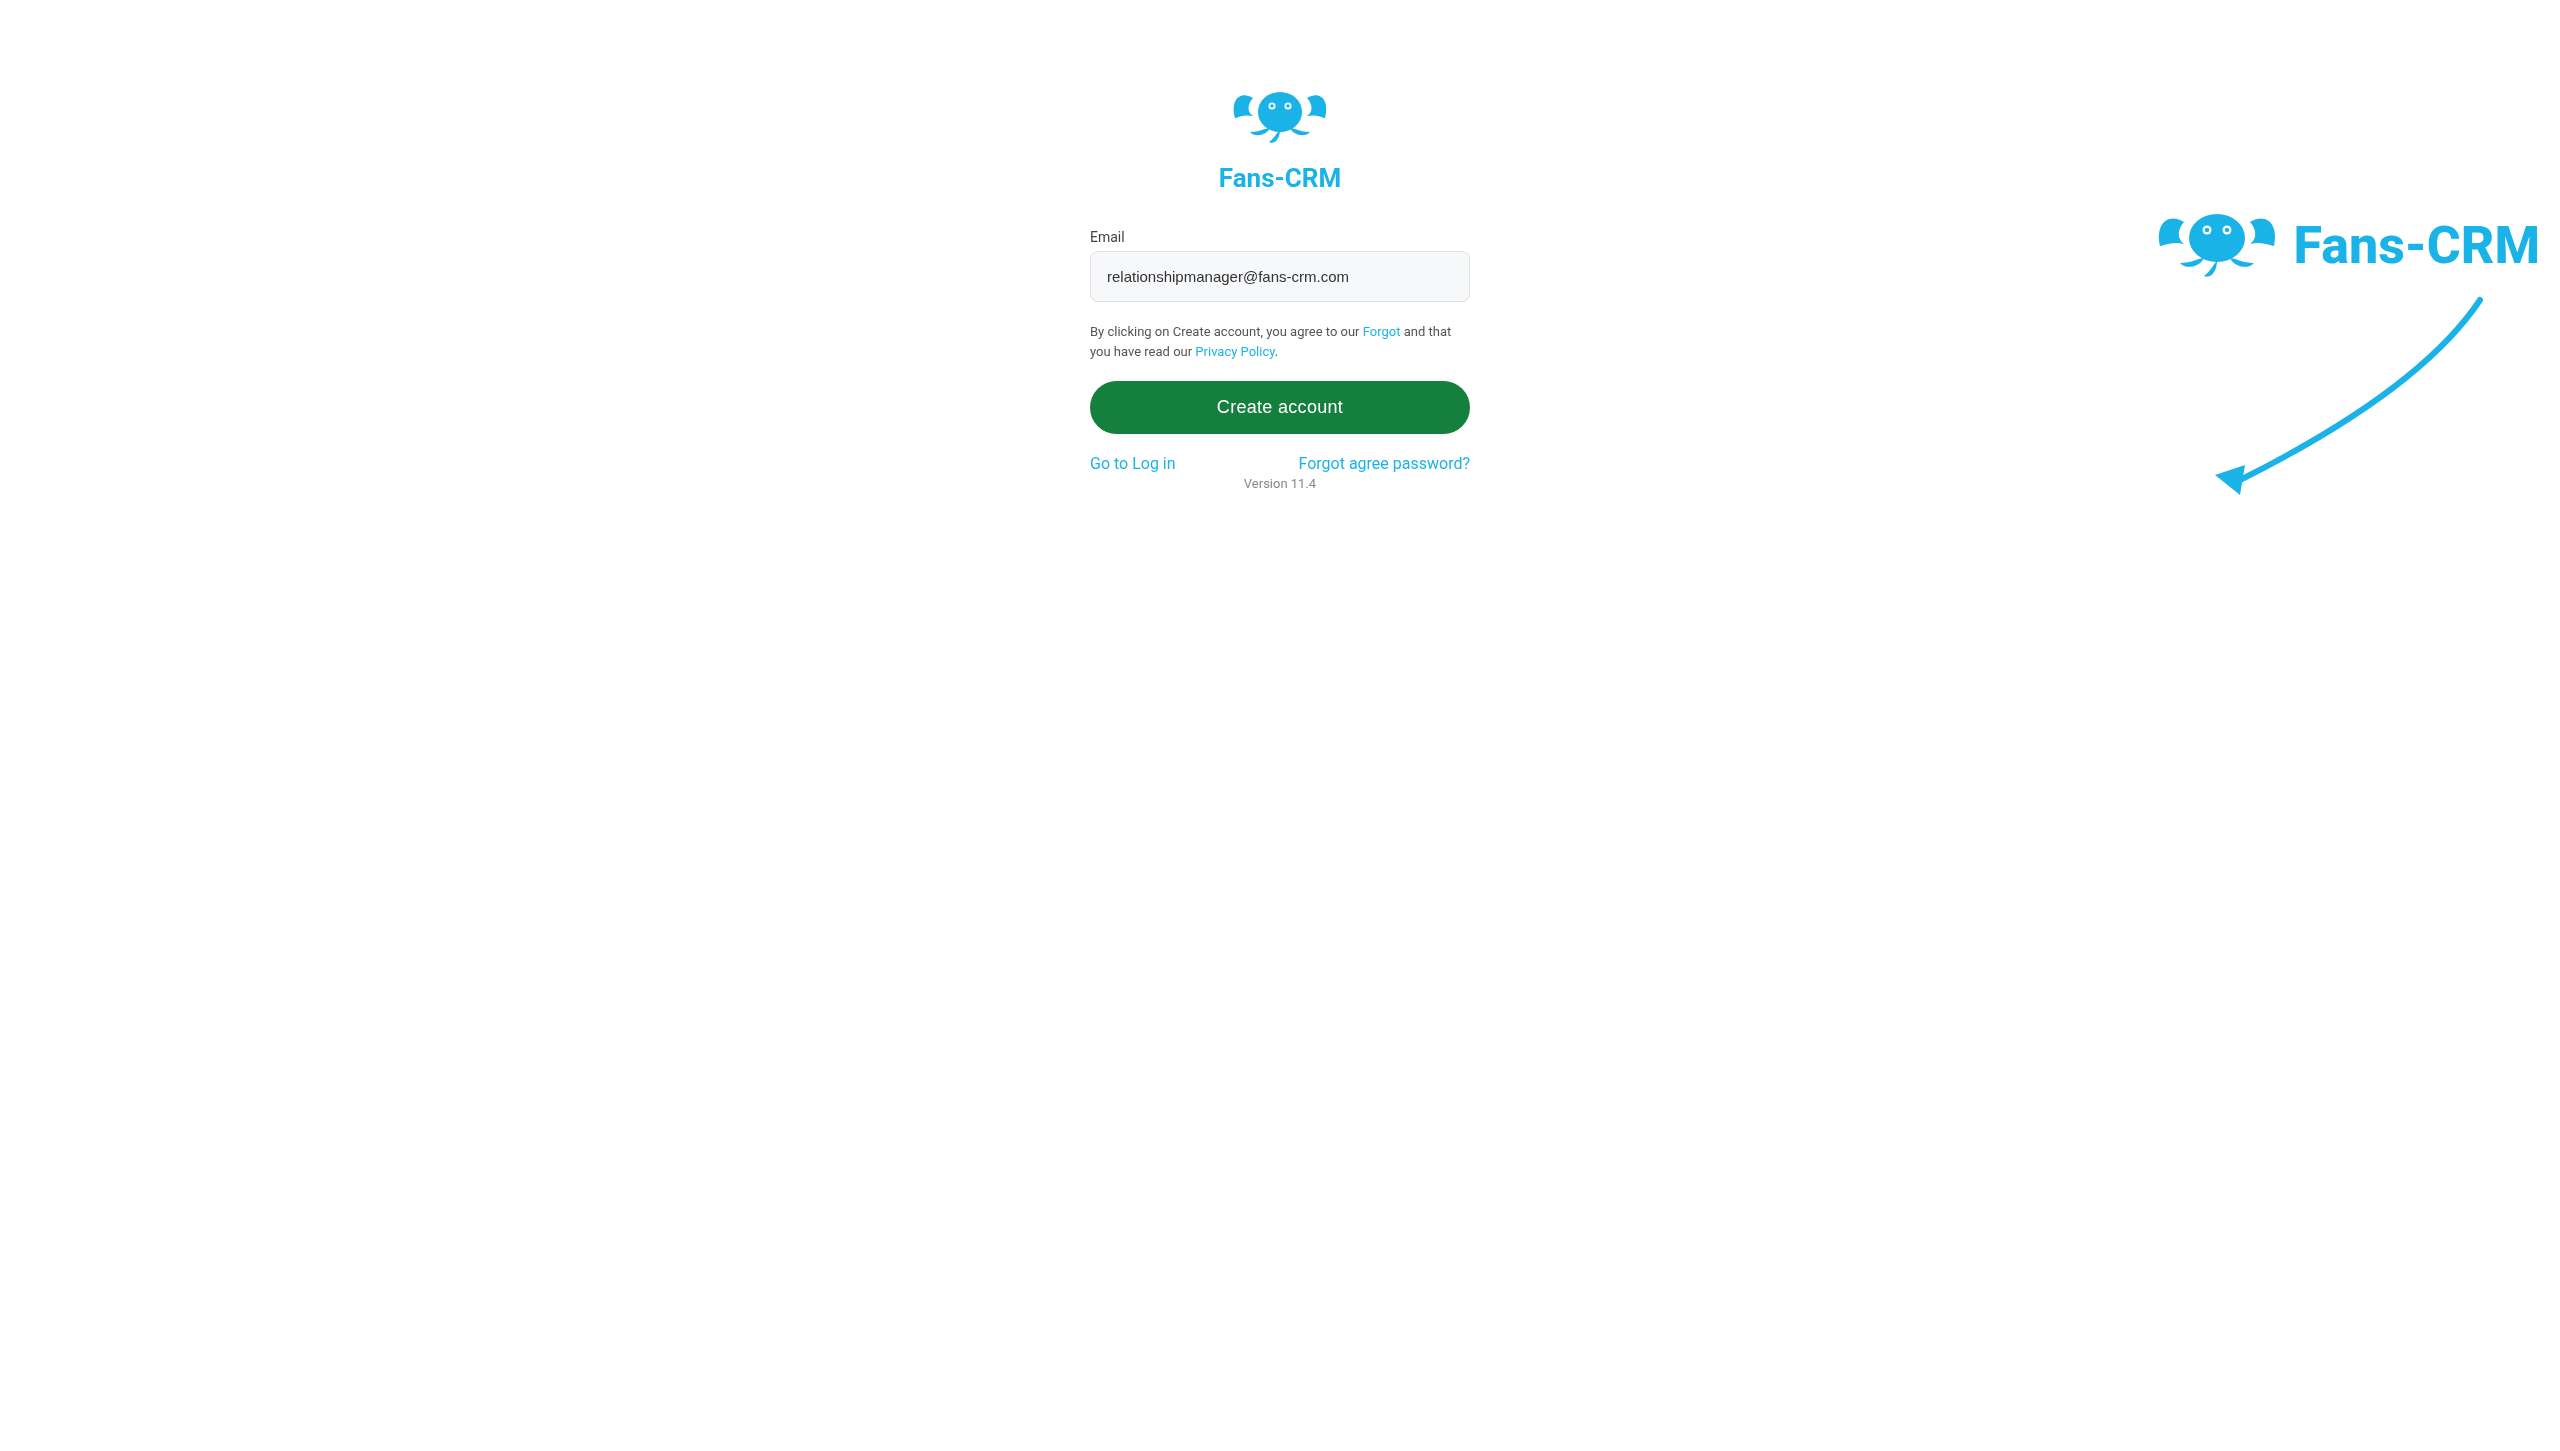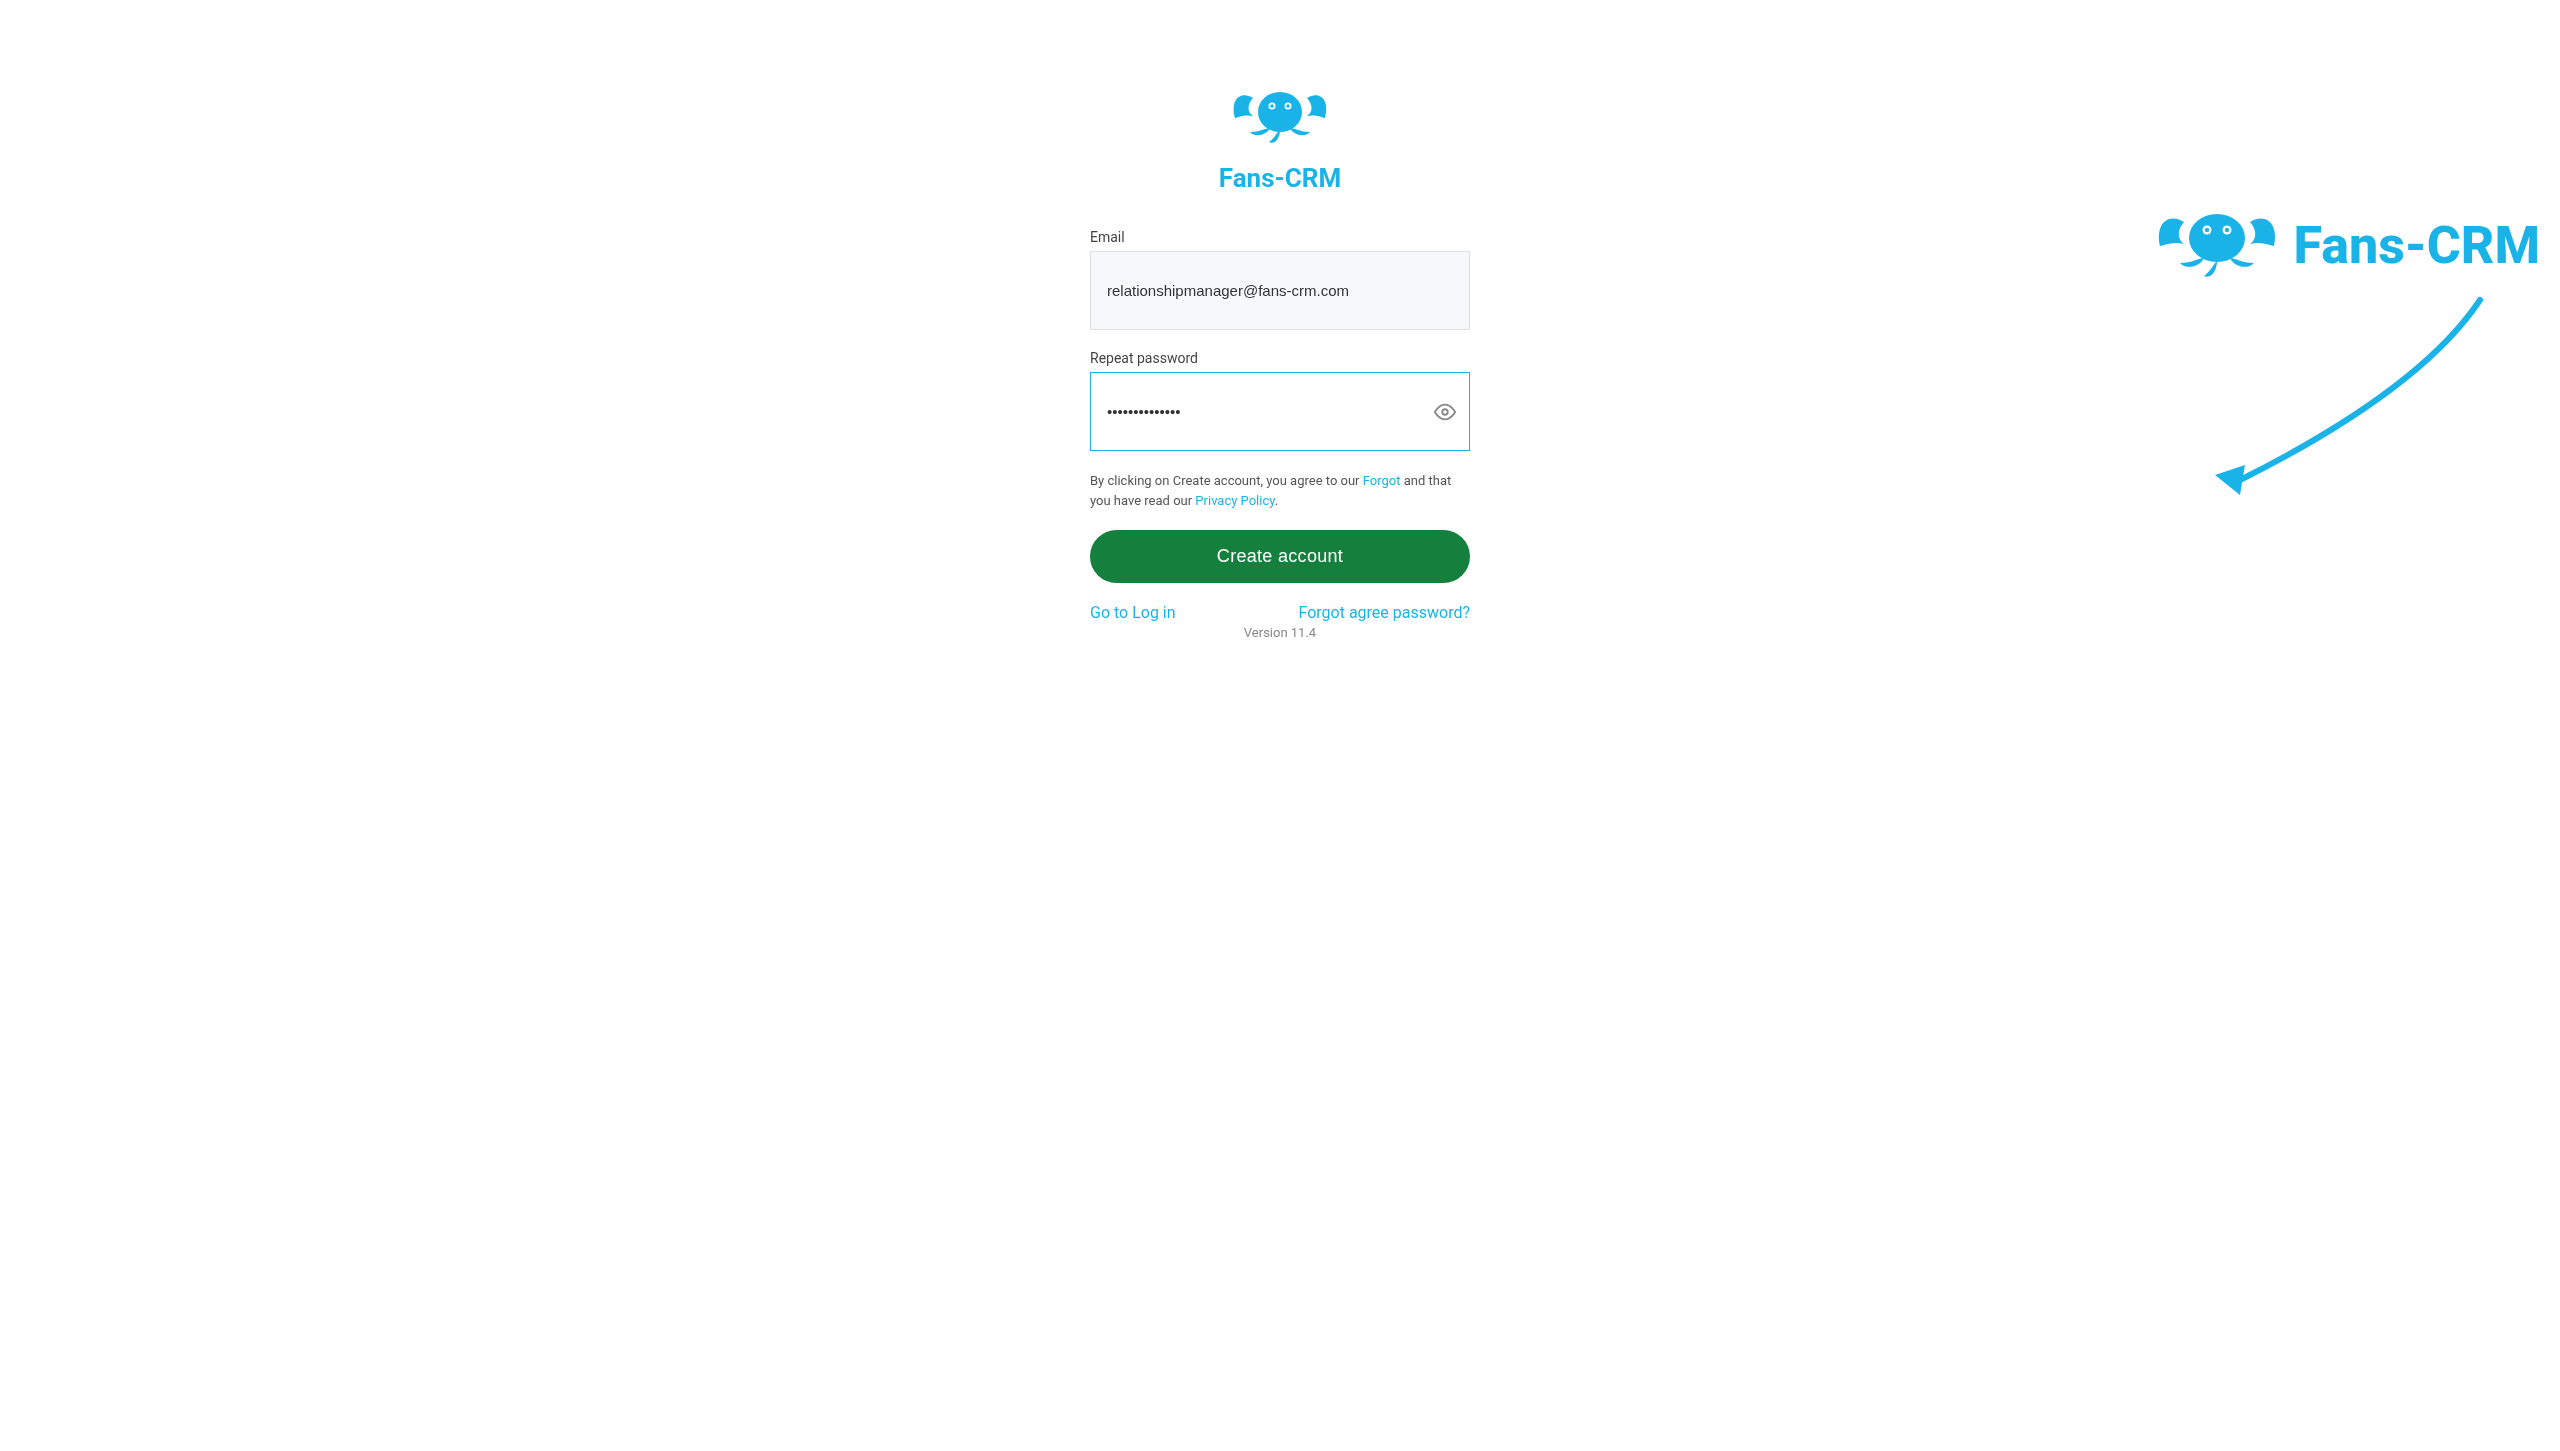--- a/index.html
+++ b/index.html
@@ -57,23 +57,23 @@
       color: #444;
       margin-bottom: 6px;
     }
 
     .input-wrapper {
       position: relative;
     }
 
     .field-input {
       width: 100%;
-      padding: 30px 16px;
+      padding: 16px 16px;
       border: 1px solid #e0e0e0;
-      border-radius: 0;
+      border-radius: 8px;
       font-size: 15px;
       background: #f7f8fa;
       color: #333;
       outline: none;
     }
 
     .field-input.focused {
       border-color: #1ab3e8;
       background: #fff;
     }
@@ -207,32 +207,20 @@
     <div class="field-group">
       <label class="field-label">Email</label>
       <div class="input-wrapper">
         <input class="field-input" type="email" value="relationshipmanager@fans-crm.com" style="">
       </div>
     </div>
 
     
 
     
-    <div class="field-group">
-      <label class="field-label">Repeat password</label>
-      <div class="input-wrapper">
-        <input class="field-input focused" type="password" value="password123456" style="padding-right: 44px; border-color: rgb(26, 179, 232);">
-        <button class="eye-icon-btn">
-          <svg width="22" height="22" viewBox="0 0 24 24" fill="none" stroke="#888" stroke-width="2" stroke-linecap="round" stroke-linejoin="round">
-            <path d="M1 12s4-8 11-8 11 8 11 8-4 8-11 8-11-8-11-8z"></path>
-            <circle cx="12" cy="12" r="3"></circle>
-          </svg>
-        </button>
-      </div>
-    </div>
 
     
     <div class="terms-text">
       <span>By clicking on Create account, you agree to our </span><a href="#">Forgot</a><span> and that you have read our </span><a href="#">Privacy Policy</a><span>.</span>
     </div>
 
     
     <button class="create-btn">Create account</button>
 
     

